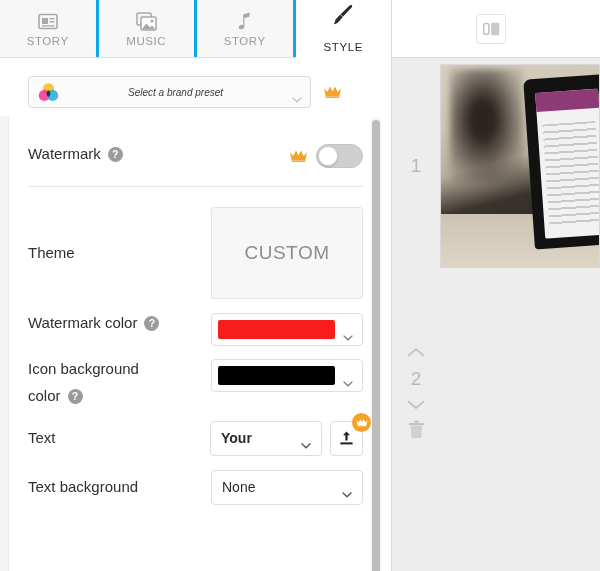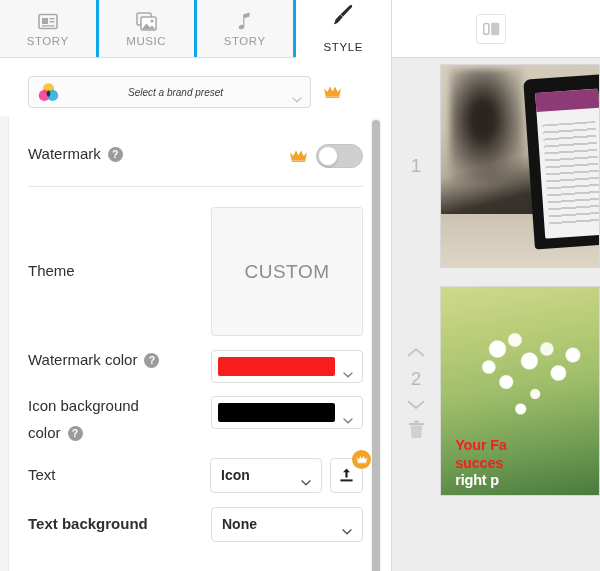--- a/index.html
+++ b/index.html
@@ -93,21 +93,21 @@
     position: absolute; top: 1px; left: 1px;
     width: 20px; height: 20px; border-radius: 50%;
     background: #ffffff; border: 1px solid #d2d2d2;
     box-shadow: 0 1px 2px rgba(0,0,0,.18);
   }
   .divider { height: 1px; background: #e6e6e6; margin: 2px 0 0 0; }
 
   
   .theme-row { padding-top: 20px; align-items: center; }
   .theme-box {
-    width: 152px; height: 129px; border: 1px solid #e3e3e3; border-radius: 3px;
+    width: 152px; height: 92px; border: 1px solid #e3e3e3; border-radius: 3px;
     background: #f7f7f7; display: flex; align-items: center; justify-content: center;
     cursor: pointer;
   }
   .theme-box-text { font-size: 19px; color: #8d8d8d; letter-spacing: 0.5px; }
 
   
   .color-dd {
     width: 152px; height: 33px; border: 1px solid #dedede; border-radius: 4px;
     background: #ffffff; display: flex; align-items: center;
     padding: 0 9px 0 6px; gap: 8px; cursor: pointer;
@@ -379,21 +379,21 @@
                   </svg>
               </span>
             </div>
           </div>
         </div>
 
         <div class="row row-gap-a" style="align-items:center;">
           <div class="row-label">Text</div>
           <div class="row-control">
             <div class="dd dd-font">
-              <span class="dd-text bold">Icon</span>
+              <span class="dd-text bold">Your</span>
               <span class="caret-sm">
                 <svg width="10" height="6" viewBox="0 0 10 6">
                     <path d="M0.6 0.6 L5 4.8 L9.4 0.6" fill="none" stroke="#555" stroke-width="1.4"></path>
                   </svg>
               </span>
             </div>
             <div class="upload-btn">
               <svg width="15" height="16" viewBox="0 0 15 16">
                 <path d="M7.5 1.4 L11 5.2 L8.6 5.2 L8.6 10.4 L6.4 10.4 L6.4 5.2 L4 5.2 Z" fill="#1f1f1f"></path>
                 <rect x="1.4" y="12.4" width="12.2" height="2" fill="#1f1f1f"></rect>
@@ -401,21 +401,21 @@
               <span class="upload-badge">
                 <svg width="12" height="9" viewBox="0 0 19 14">
                   <path d="M1 3.2 L4.3 7 L7 1.4 L9.5 6.6 L12 1.4 L14.7 7 L18 3.2 L16.4 11 L2.6 11 Z" fill="#ffffff"></path>
                   <rect x="2.6" y="11.3" width="13.8" height="1.6" fill="#ffffff"></rect>
                 </svg>
               </span>
             </div>
           </div>
         </div>
 
-        <div class="row row-gap-a" style="align-items:center;font-weight:bold;">
+        <div class="row row-gap-a" style="align-items:center;">
           <div class="row-label">Text background</div>
           <div class="row-control">
             <div class="dd dd-textbg">
               <span class="dd-text">None</span>
               <span class="caret-sm">
                 <svg width="10" height="6" viewBox="0 0 10 6">
                     <path d="M0.6 0.6 L5 4.8 L9.4 0.6" fill="none" stroke="#555" stroke-width="1.4"></path>
                   </svg>
               </span>
             </div>
@@ -473,26 +473,18 @@
               </svg>
           </span>
           <span class="trash">
             <svg width="17" height="19" viewBox="0 0 17 19">
               <rect x="1" y="3" width="15" height="2" fill="#c4c4c4"></rect>
               <rect x="6" y="0.6" width="5" height="2" fill="#c4c4c4"></rect>
               <path d="M2.6 5.6 L14.4 5.6 L13.2 18 L3.8 18 Z" fill="#d0d0d0"></path>
             </svg>
           </span>
         </div>
-        <div class="scene-thumb s2">
-          <div class="s2-flowers"></div>
-          <div class="s2-text">
-            <div class="s2-l1">Your Fa</div>
-            <div class="s2-l2">succes</div>
-            <div class="s2-l3">right p</div>
-          </div>
-        </div>
       </div>
 
     </div>
   </div>
 
 </div>
 
 </body></html>

